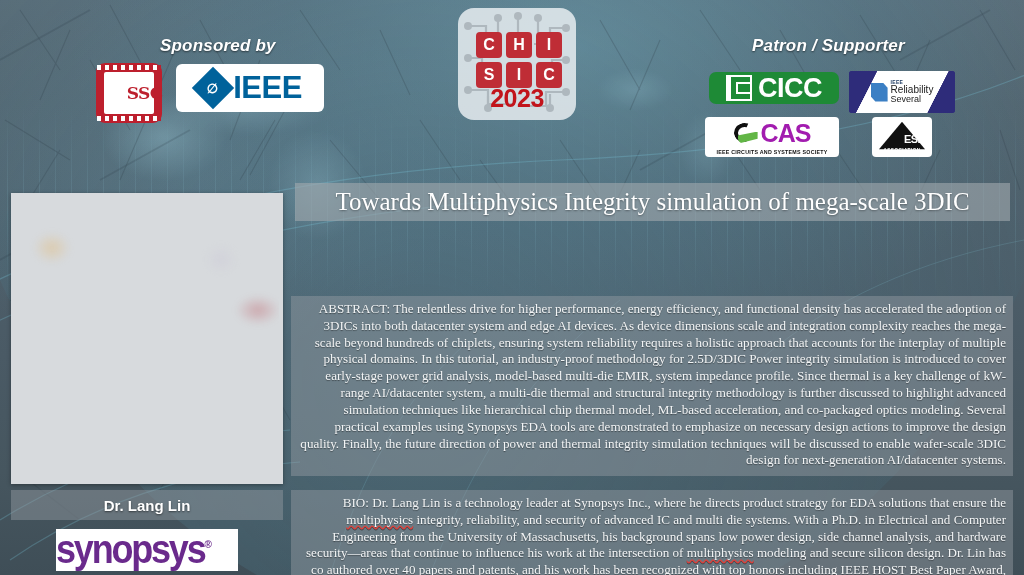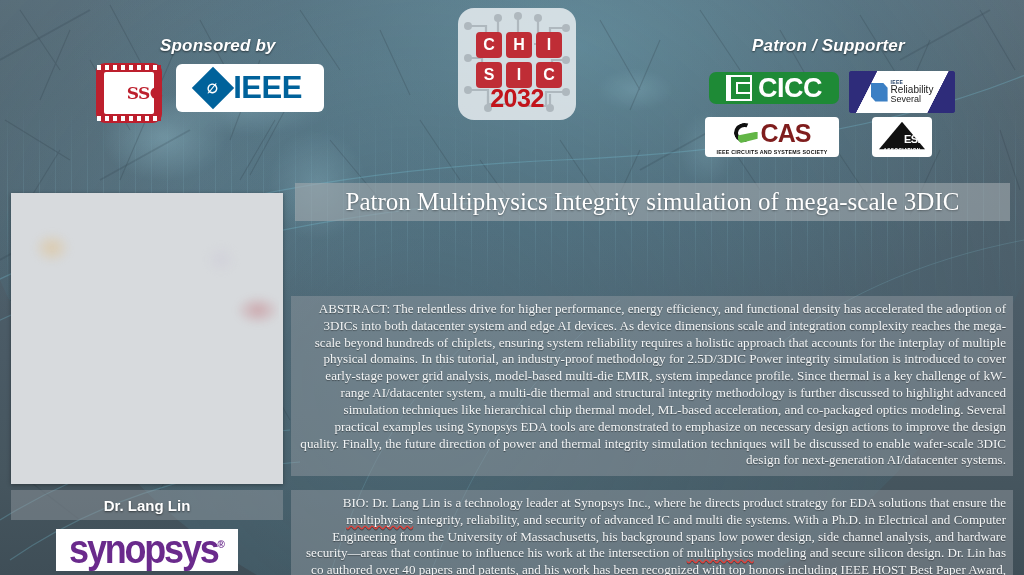--- a/index.html
+++ b/index.html
@@ -190,21 +190,21 @@
     position: absolute; inset: 0 4px 3px 0;
     border: 4px solid #101010; border-radius: 50%;
     border-right-color: transparent;
     transform: rotate(-22deg);
   }
   .cas-mark .c-green {
     position: absolute; left: 4px; right: 0; top: 9px; bottom: 0;
     background: #62b646; border-radius: 0 0 50% 50%;
     clip-path: polygon(0 30%, 100% 0, 100% 55%, 0 95%);
   }
-  .cas-word { font-weight: bold; font-size: 25px; color: #7f1d1d; letter-spacing: -1px; }
+  .cas-word { font-weight: bold; font-size: 25px; color: #a21caf; letter-spacing: -1px; }
   .cas-sub  { font-size: 5.3px; font-weight: bold; color: #101010; letter-spacing: 0.25px; margin-top: 1px; }
 
   
   #logo-esd { left: 872px; top: 117px; width: 60px; height: 40px; border-radius: 4px; }
   .esd-tri { position: relative; width: 46px; height: 32px; }
   .esd-tri .tri {
     position: absolute; inset: 0;
     background: #111; clip-path: polygon(50% 2%, 100% 88%, 0 88%);
   }
   .esd-tri .esd-letters {
@@ -289,21 +289,21 @@
   }
   .nameplate span {
     color: #ffffff; font-weight: bold; font-size: 15px;
     font-family: "Liberation Sans", sans-serif;
     text-shadow: 0 1px 2px rgba(0,0,0,0.5);
   }
 
   #logo-synopsys {
     position: absolute; left: 56px; top: 529px; width: 182px; height: 42px;
     background: #ffffff;
-    display: flex; align-items: center; justify-content: center;
+    display: flex; align-items: center; 
   }
   .syn-word {
     color: #6a2a8c; font-weight: bold; font-size: 36px;
     letter-spacing: -2.2px;
     font-family: "Liberation Sans", sans-serif;
     transform: scaleY(1.12);
     position: relative;
   }
   .syn-r {
     font-size: 10px; vertical-align: super; letter-spacing: 0;
@@ -439,21 +439,21 @@
         </g>
       </svg>
       <div class="chisic-grid">
         <div class="chisic-cell">C</div>
         <div class="chisic-cell">H</div>
         <div class="chisic-cell">I</div>
         <div class="chisic-cell">S</div>
         <div class="chisic-cell">I</div>
         <div class="chisic-cell">C</div>
       </div>
-      <div class="chisic-year">2032</div>
+      <div class="chisic-year">2023</div>
     </div>
 
     <div class="logo-box" id="logo-cicc">
       <div class="cicc-mark"></div>
       <div class="cicc-word">CICC</div>
     </div>
 
     <div class="logo-box" id="logo-rel">
       <div class="rel-wedge"></div>
       <div class="rel-body">
@@ -480,21 +480,21 @@
     <div class="logo-box" id="logo-esd">
       <div class="esd-tri">
         <div class="tri"></div>
         <div class="esd-letters">ESD</div>
         <div class="esd-assoc">ASSOCIATION</div>
       </div>
     </div>
   </div>
 
   <div class="title-bar">
-    <div class="title-text">Patron Multiphysics Integrity simulation of mega-scale 3DIC</div>
+    <div class="title-text">Towards Multiphysics Integrity simulation of mega-scale 3DIC</div>
   </div>
 
   <div class="text-panel" id="abstract-panel">
     <span class="lead">ABSTRACT:</span><span>  The relentless drive for higher performance, energy efficiency, and functional density has accelerated the adoption of 3DICs into both datacenter system and edge AI devices. As device dimensions scale and integration complexity reaches the mega-scale beyond hundreds of chiplets, ensuring system reliability requires a holistic approach that accounts for the interplay of multiple physical domains. In this tutorial, an industry-proof methodology for 2.5D/3DIC Power integrity simulation is introduced to cover early-stage power grid analysis, model-based multi-die EMIR, system impedance profile. Since thermal is a key challenge of kW-range AI/datacenter system, a multi-die thermal and structural integrity methodology is further discussed to highlight advanced simulation techniques like hierarchical chip thermal model, ML-based acceleration, and co-packaged optics modeling. Several practical examples using Synopsys EDA tools are demonstrated to emphasize on necessary design actions to improve the design quality. Finally, the future direction of power and thermal integrity simulation techniques will be discussed to enable wafer-scale 3DIC design for next-generation AI/datacenter systems.</span>
   </div>
 
   <div class="text-panel" id="bio-panel">
     <span class="lead">BIO:</span><span> Dr. Lang Lin is a technology leader at Synopsys Inc., where he directs product strategy for EDA solutions that ensure the </span><span class="misspell">multiphysics</span><span> integrity, reliability, and security of advanced IC and multi die systems. With a Ph.D. in Electrical and Computer Engineering from the University of Massachusetts, his background spans low power design, side channel analysis, and hardware security—areas that continue to influence his work at the intersection of </span><span class="misspell">multiphysics</span><span> modeling and secure silicon design. Dr. Lin has co authored over 40 papers and patents, and his work has been recognized with top honors including IEEE HOST Best Paper Award, IEEE DAC Best Paper Award, and the Ansys CEO Innovation Award. He worked for Intel and Ansys before his product management role at Synopsys.</span>
   </div>
 

